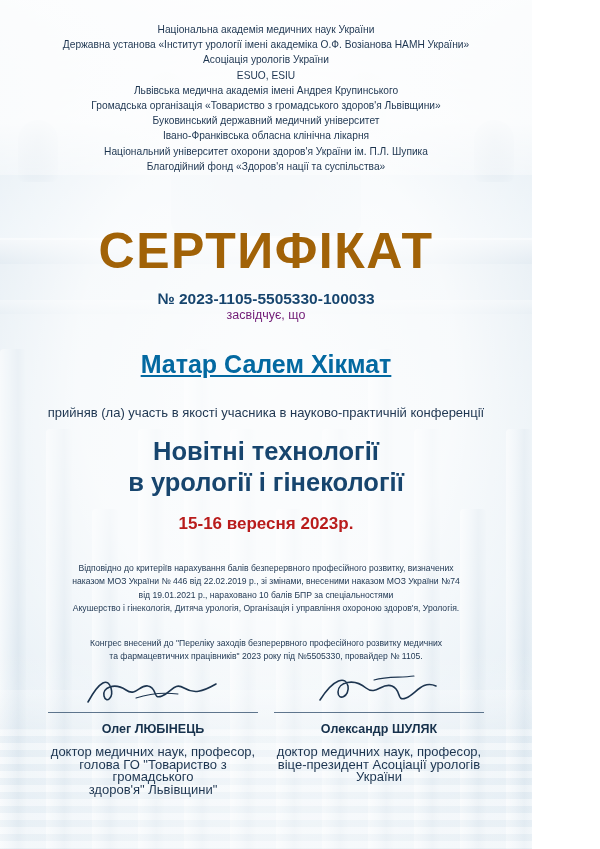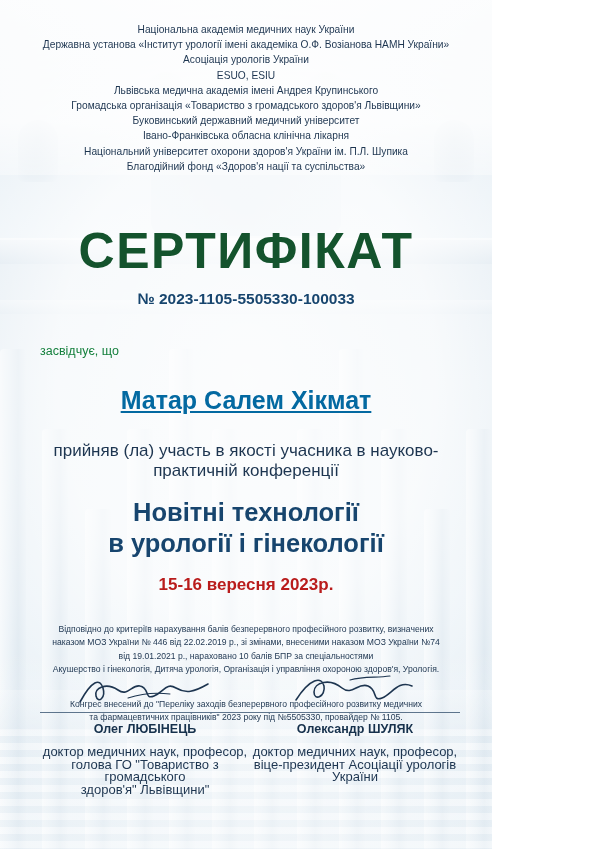--- a/index.html
+++ b/index.html
@@ -3,21 +3,21 @@
 <meta charset="utf-8">
 <style>
   * { box-sizing: border-box; }
   html, body {
     margin: 0; padding: 0;
     width: 600px; height: 849px;
     font-family: "Liberation Sans", sans-serif;
   }
   #cert {
     position: relative;
-    width: 492px; height: 849px;
+    width: 532px; height: 849px;
     overflow: hidden;
     background: #dfe8ef;
   }
 
   
   .bg-base {
     position: absolute; inset: 0;
     background:
       linear-gradient(180deg, #c9d9e6 0%, #bfd2e2 18%, #cddeea 45%, #d8e6f0 70%, #cfe0ec 100%);
   }
@@ -104,49 +104,48 @@
     color: #1d3550;
     white-space: nowrap;
   }
 
   .title {
     margin-top: 52px;
     text-align: center;
     font-size: 50px;
     font-weight: bold;
     letter-spacing: 1.5px;
-    color: #14532d;
+    color: #a16207;
     line-height: 1;
   }
   .cert-no {
     margin-top: 14px;
     text-align: center;
     font-size: 15.5px;
     font-weight: bold;
     color: #17456e;
   }
 
   .certifies {
-    margin-top: 36px;
-    text-align: left;
+    text-align: center;
     font-size: 12.5px;
-    color: #15803d;
+    color: #701a75;
   }
   .person {
     margin-top: 28px;
     text-align: center;
     font-size: 25px;
     font-weight: bold;
     color: #0369a1;
     text-decoration: underline;
   }
   .participated {
     margin-top: 26px;
     text-align: center;
-    font-size: 17px;
+    font-size: 13px;
     color: #1d3550;
   }
   .event {
     margin-top: 16px;
     text-align: center;
     font-size: 25.5px;
     font-weight: bold;
     line-height: 1.22;
     color: #17456e;
   }

